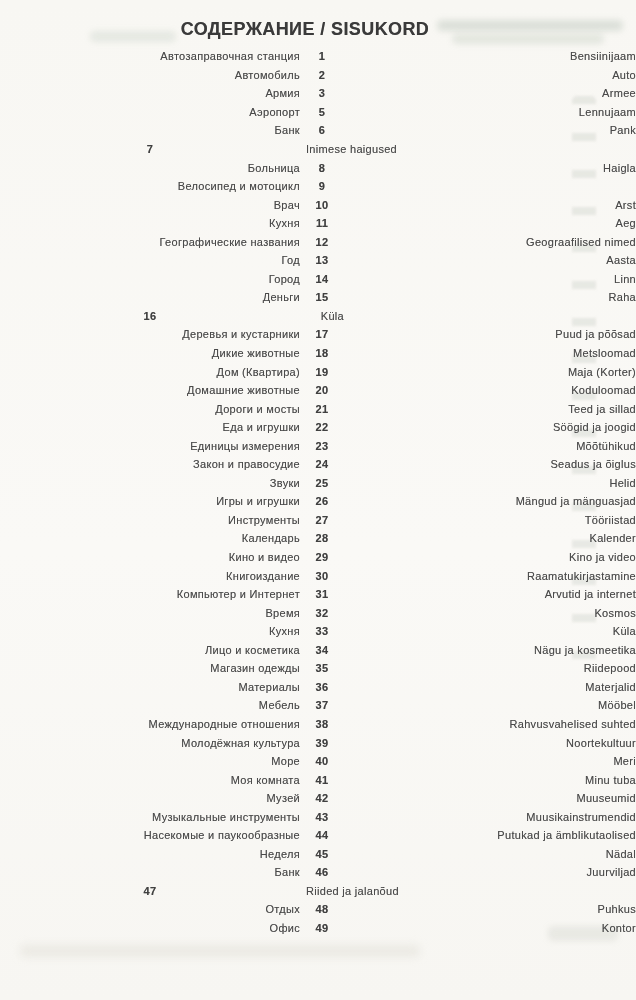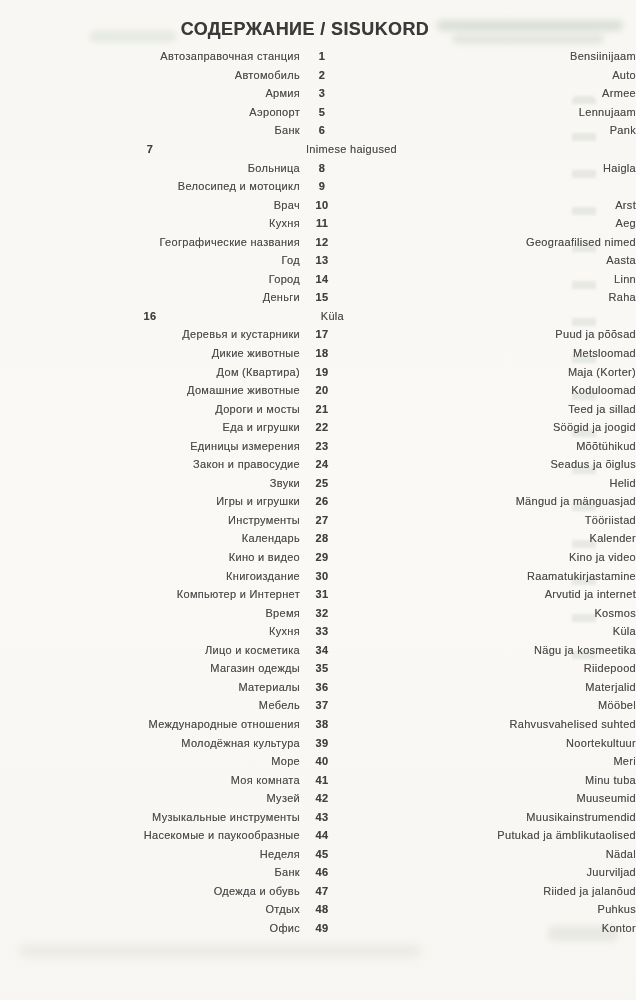--- a/index.html
+++ b/index.html
@@ -358,21 +358,20 @@
         <span class="cell-et">Nädal</span>
       </div>
 
       <div class="row">
         <span class="cell-ru">Банк</span>
         <span class="cell-num">46</span>
         <span class="cell-et">Juurviljad</span>
       </div>
 
       <div class="row">
-        <span class="cell-ru">Одежда и обувь</span>
         <span class="cell-num">47</span>
         <span class="cell-et">Riided ja jalanõud</span>
       </div>
 
       <div class="row">
         <span class="cell-ru">Отдых</span>
         <span class="cell-num">48</span>
         <span class="cell-et">Puhkus</span>
       </div>
 

